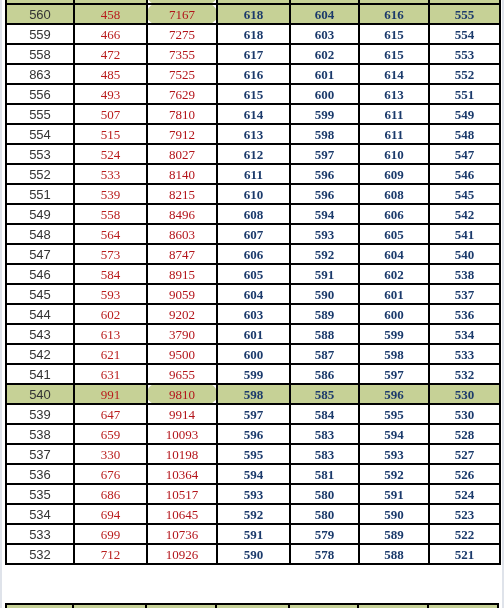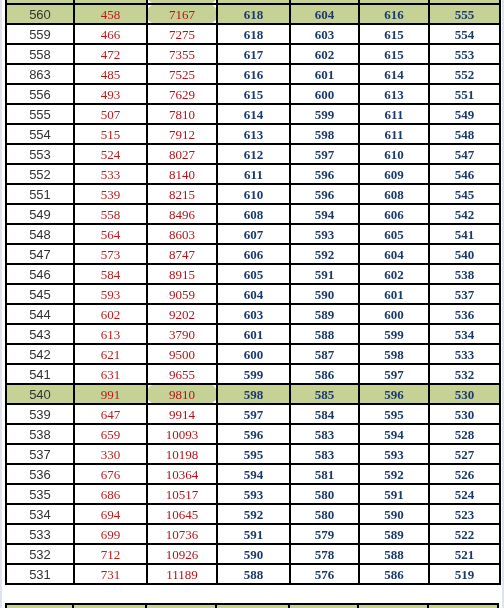--- a/index.html
+++ b/index.html
@@ -366,29 +366,20 @@
           </tr>
           <tr class="row-normal">
             <td class="c0 col-index">532</td>
             <td class="c1 col-teal">712</td>
             <td class="c2 col-red">10926</td>
             <td class="c3 col-navy">590</td>
             <td class="c4 col-navy">578</td>
             <td class="c5 col-navy">588</td>
             <td class="c6 col-navy">521</td>
           </tr>
-          <tr class="row-normal">
-            <td class="c0 col-index">531</td>
-            <td class="c1 col-teal">731</td>
-            <td class="c2 col-red">11189</td>
-            <td class="c3 col-navy">588</td>
-            <td class="c4 col-navy">576</td>
-            <td class="c5 col-navy">586</td>
-            <td class="c6 col-navy">519</td>
-          </tr>
         </tbody>
     </table>
   </div>
   <div id="bottom-sliver">
     <span class="seg" style="left:67px"></span>
     <span class="seg" style="left:140px"></span>
     <span class="seg" style="left:210px"></span>
     <span class="seg" style="left:283px"></span>
     <span class="seg" style="left:352px"></span>
     <span class="seg" style="left:422px"></span>

